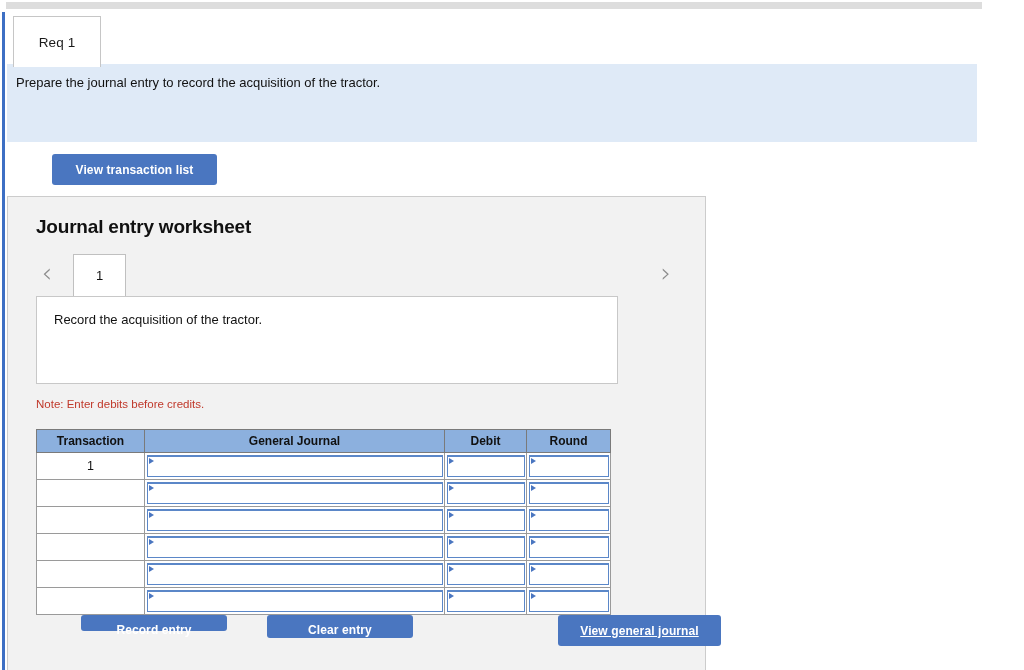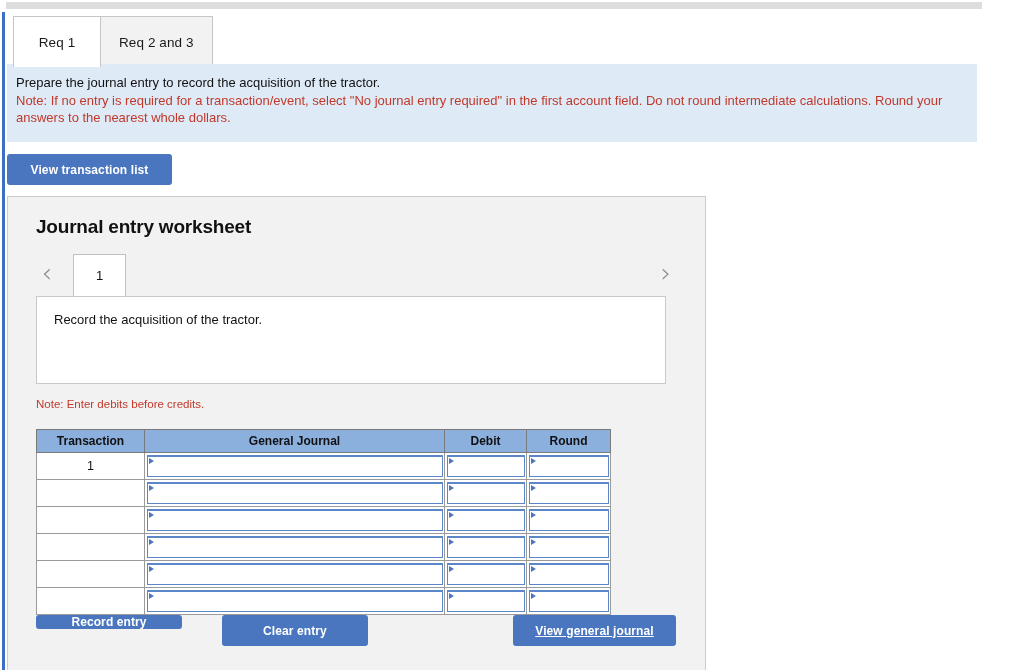--- a/index.html
+++ b/index.html
@@ -99,21 +99,22 @@
     background: #4a76c0;
     color: #ffffff;
     border: none;
     font-family: "Liberation Sans", sans-serif;
     font-weight: bold;
     font-size: 12px;
     border-radius: 3px;
     cursor: pointer;
     text-align: center;
     letter-spacing: .1px;
-    padding: 0;
+    padding: 8px;
+    margin-left: 45px;
   }
   #view-transaction-list-btn {
     position: absolute;
     left: 7px; top: 154px;
     width: 165px; height: 31px;
   }
 
   
   #worksheet-panel {
     position: absolute;
@@ -166,21 +167,21 @@
     justify-content: center;
     font-size: 13px;
     color: #111111;
     cursor: pointer;
   }
 
   
   #entry-description-box {
     position: absolute;
     left: 28px; top: 99px;
-    width: 630px; height: 88px;
+    width: 582px; height: 88px;
     background: #ffffff;
     border: 1px solid #c8c8c8;
     box-sizing: border-box;
     padding: 15px 0 0 17px;
     font-size: 13px;
     color: #111111;
   }
 
   
   #debits-note {
@@ -240,44 +241,40 @@
     position: absolute;
     left: 1px; top: 1px;
     width: 0; height: 0;
     border-left: 5px solid #4a76c0;
     border-top: 3px solid transparent;
     border-bottom: 3px solid transparent;
   }
 
   
   #record-entry-btn       { position: absolute; left: 28px;  top: 418px; width: 146px; height: 14px; }
-  #clear-entry-btn        { position: absolute; left: 214px; top: 418px; width: 146px; height: 31px; }
+  #clear-entry-btn        { position: absolute; left: 214px; top: 418px; width: 146px; height: 23px; }
   #view-general-journal-btn { position: absolute; left: 505px; top: 418px; width: 163px; height: 31px; text-decoration: underline; }
 </style>
 </head>
 <body>
 
 <div id="top-scroll-strip">
   <div id="top-scroll-thumb"></div>
 </div>
 
 <div id="left-accent-bar"></div>
 
 <div id="tab-bar">
   <div class="req-tab active">
     <span>Req 1</span>
   </div>
-  <div class="req-tab inactive">
-    <span>Req 2 and 3</span>
-  </div>
 </div>
 
 <div id="instruction-panel">
   <p id="instruction-primary">Prepare the journal entry to record the acquisition of the tractor.</p>
-  <p id="instruction-note">Note: If no entry is required for a transaction/event, select "No journal entry required" in the first account field. Do not round intermediate calculations. Round your answers to the nearest whole dollars.</p>
 </div>
 
 <button id="view-transaction-list-btn" class="blue-btn">View transaction list</button>
 
 <div id="worksheet-panel">
 
   <div id="worksheet-title">Journal entry worksheet</div>
 
   <div id="pager-row">
     <div class="chev" id="prev-page-chevron">‹</div>

